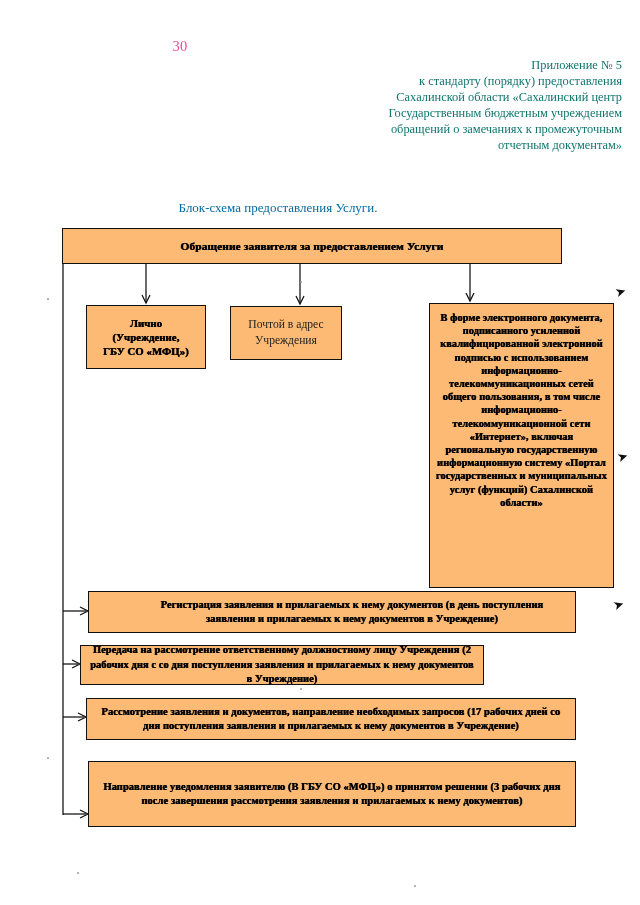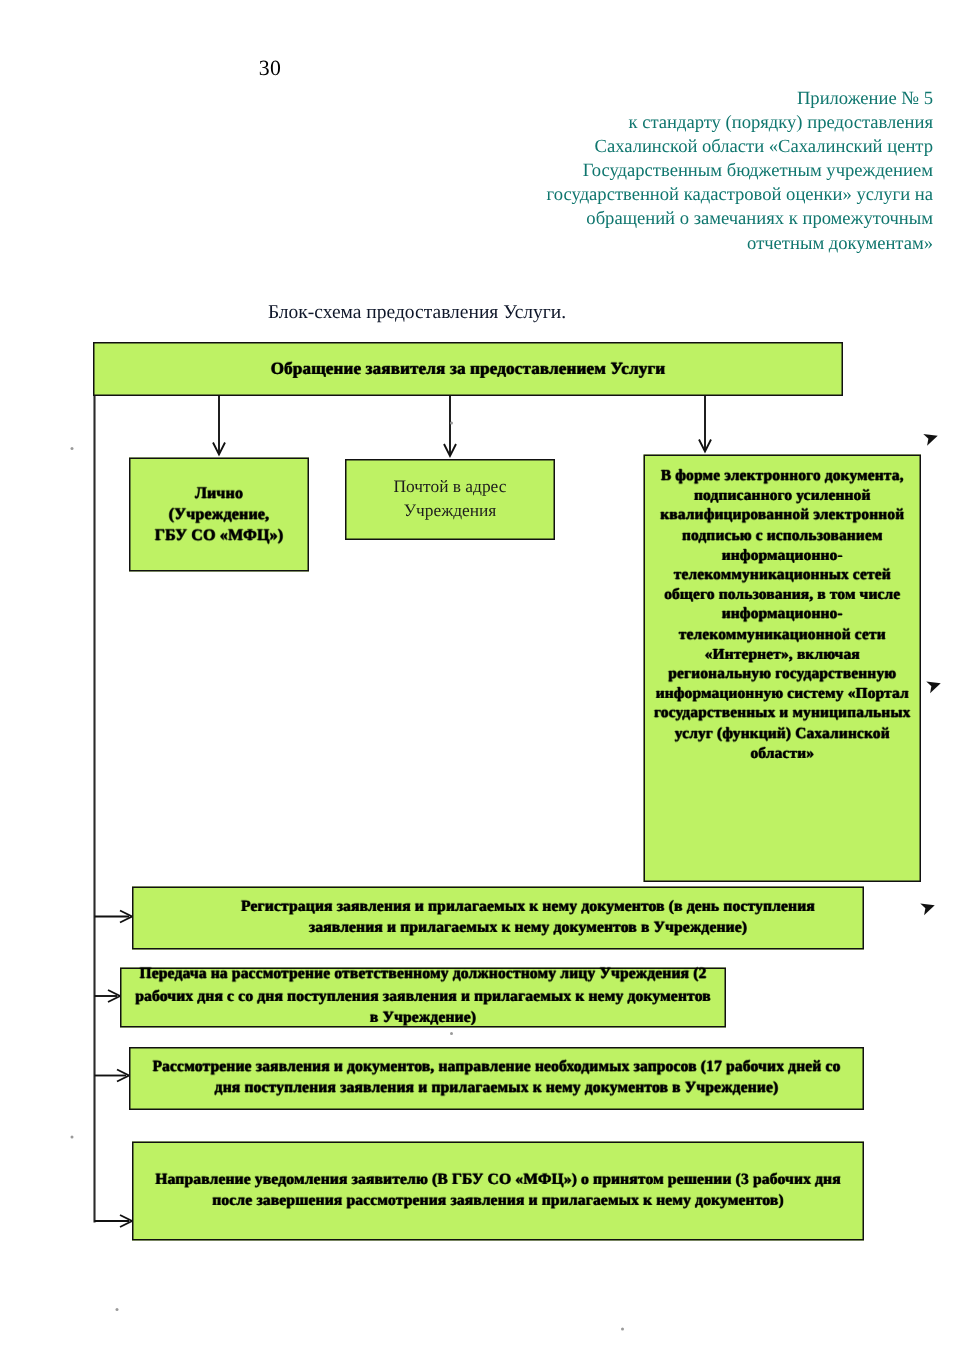--- a/index.html
+++ b/index.html
@@ -19,21 +19,21 @@
 
   
   .page-number {
     position: absolute;
     left: 0;
     top: 38px;
     width: 360px;
     text-align: center;
     font-size: 14.5px;
     letter-spacing: 0.3px;
-    color: #000000;
+    color: #ec4899;
   }
 
   
   .appendix-block {
     position: absolute;
     right: 18px;
     top: 57px;
     width: 310px;
     text-align: right;
     font-size: 12.4px;
@@ -43,29 +43,29 @@
   .appendix-block .ln { display: block; white-space: nowrap; }
 
   
   .chart-caption {
     position: absolute;
     left: 0;
     top: 200px;
     width: 556px;
     text-align: center;
     font-size: 13px;
-    color: #0f172a;
+    color: #0369a1;
   }
 
   
   .box {
     position: absolute;
     box-sizing: border-box;
     border: 1.6px solid #111111;
-    background: #bef264;
+    background: #fdba74;
     display: flex;
     align-items: center;
     justify-content: center;
     text-align: center;
     padding: 3px 6px;
   }
   .box .txt {
     display: block;
     width: 100%;
   }
@@ -85,25 +85,25 @@
     color: #1d1d1d;
   }
 
   
   #box-entry {
     left: 62px;  top: 228px;  width: 500px; height: 36px;
     font-size: 11.4px;
     border-width: 1.7px;
   }
   #box-inperson {
-    left: 86px;  top: 305px;  width: 120px; height: 76px;
+    left: 86px;  top: 305px;  width: 120px; height: 64px;
     font-size: 10.7px;  line-height: 14px;
   }
   #box-mail {
-    left: 230px; top: 306px;  width: 140px; height: 54px;
+    left: 230px; top: 306px;  width: 112px; height: 54px;
     font-size: 11.6px;  line-height: 16px;
   }
   #box-electronic {
     left: 388px; top: 303px;  width: 185px; height: 285px;
     font-size: 10.3px;  line-height: 13.2px;
     align-items: flex-start;
     padding-top: 7px;
     margin-left: 41px;
   }
 
@@ -154,21 +154,20 @@
 </head>
 <body>
 
 <div class="page-number">30</div>
 
 <div class="appendix-block">
   <span class="ln">Приложение № 5</span>
   <span class="ln">к стандарту (порядку) предоставления</span>
   <span class="ln">Сахалинской области «Сахалинский центр</span>
   <span class="ln">Государственным бюджетным учреждением</span>
-  <span class="ln">государственной кадастровой оценки» услуги на</span>
   <span class="ln">обращений о замечаниях к промежуточным</span>
   <span class="ln">отчетным документам»</span>
 </div>
 
 <div class="chart-caption">Блок-схема предоставления Услуги.</div>
 
 <svg class="svg-layer" viewBox="0 0 640 905" xmlns="http://www.w3.org/2000/svg">
 
   <path class="conn" d="M146,264 L146,283 L146,302"></path>
   <path class="conn-head" d="M142,295 L146,303 L150,295"></path>

